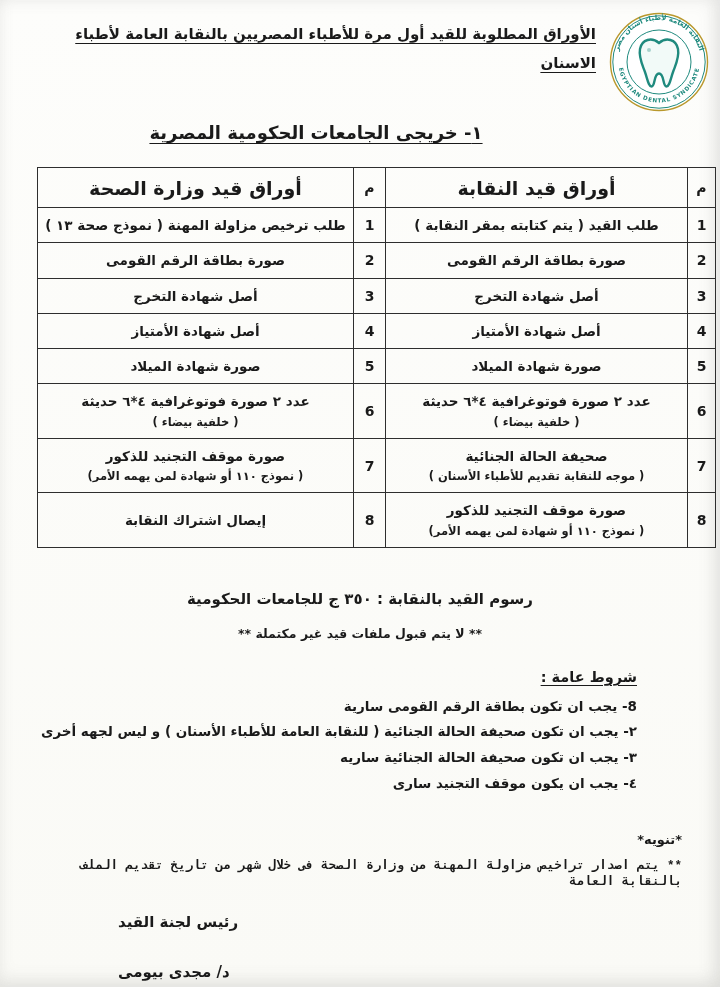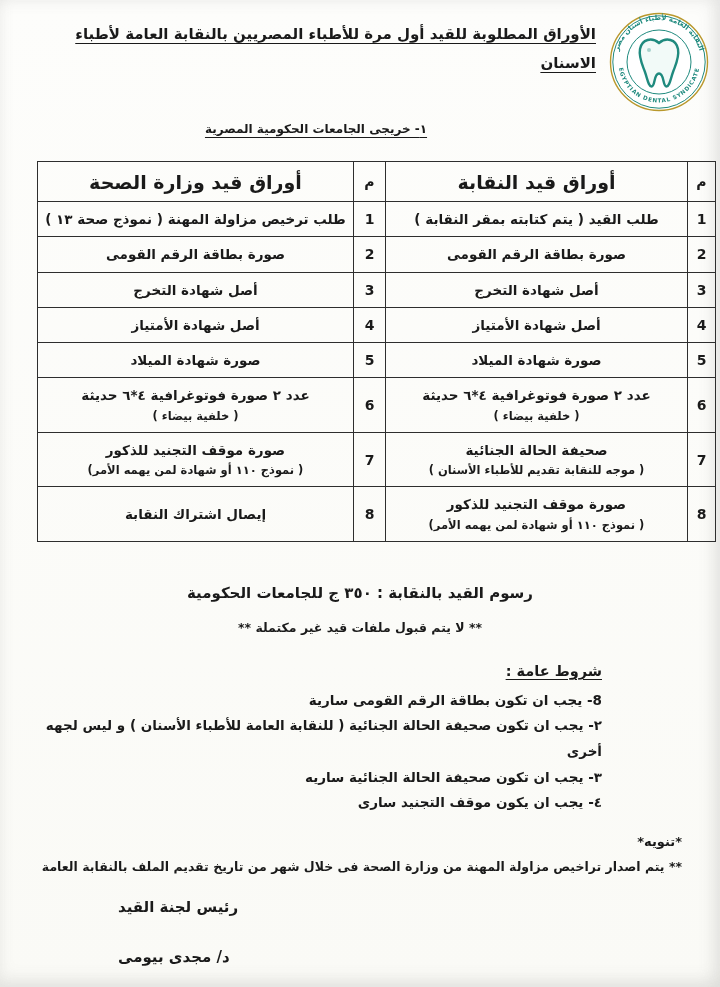--- a/index.html
+++ b/index.html
@@ -20,45 +20,45 @@
   .header { display: flex; align-items: flex-start; padding: 2px 8px 0 26px; }
   .logo-wrap { flex: 0 0 106px; display: flex; justify-content: center; padding-top: 2px; }
   .titles { flex: 1; padding-top: 10px; }
   .doc-title {
     font-size: 15px; font-weight: bold; text-align: right;
     text-decoration: underline; text-underline-offset: 4px;
     line-height: 1.9; padding: 0 10px;
   }
   .subtitle-row { text-align: center; margin-top: 14px; }
   .doc-subtitle {
-    display: inline-block; font-size: 12px; font-weight: bold;
+    display: inline-block; font-size: 18px; font-weight: bold;
     text-decoration: underline; text-underline-offset: 4px; margin-top: 31px;
   }
   .docs-table {
     border-collapse: collapse; table-layout: fixed;
     width: 678px; margin: 24px 4px 0 38px;
   }
   .docs-table th, .docs-table td { border: 1px solid #2e2e2e; vertical-align: middle; }
   th.num-col, td.num-cell { text-align: center; font-weight: bold; font-size: 14px; }
   th.doc-col { font-size: 19px; font-weight: bold; height: 40px; text-align: center; }
   td.doc-cell { text-align: center; padding: 7px 6px; }
   tbody tr { height: 35px; }
   .doc-main { font-weight: bold; font-size: 13.5px; line-height: 1.5; }
   .doc-sub { font-weight: bold; font-size: 11.5px; line-height: 1.5; margin-top: 2px; }
   .fees-line { text-align: center; font-weight: bold; font-size: 15px; margin-top: 42px; }
   .warning-line { text-align: center; font-weight: bold; font-size: 12.5px; margin-top: 18px; }
-  .conditions { margin-top: 26px; padding-right: 118px; padding-left: 26px; margin-left: 8px; }
+  .conditions { margin-top: 26px; padding-right: 83px; padding-left: 26px; margin-left: 8px; }
   .conditions-title {
     display: inline-block; font-size: 14.5px; font-weight: bold;
     text-decoration: underline; text-underline-offset: 3px;
   }
   .conditions-list { list-style: none; margin-top: 8px; font-size: 13.5px; font-weight: bold; line-height: 1.9; }
-  .notice { margin-top: 18px; padding-right: 38px; padding-left: 26px; }
+  .notice { margin-top: 36px; padding-right: 38px; padding-left: 26px; }
   .notice-title { font-size: 13px; font-weight: bold; }
-  .notice-text { font-size: 12.5px; font-weight: bold; margin-top: 10px; }
+  .notice-text { font-size: 12.5px; font-weight: bold; margin-top: 10px; font-family: Liberation Mono, monospace; }
   .signature { margin-top: 24px; padding-left: 118px; text-align: left; font-size: 15px; font-weight: bold; }
   .signature-name { margin-top: 32px; }
 </style>
 </head>
 <body>
 
 <div class="page">
 
   <div class="header">
     <div class="logo-wrap">

